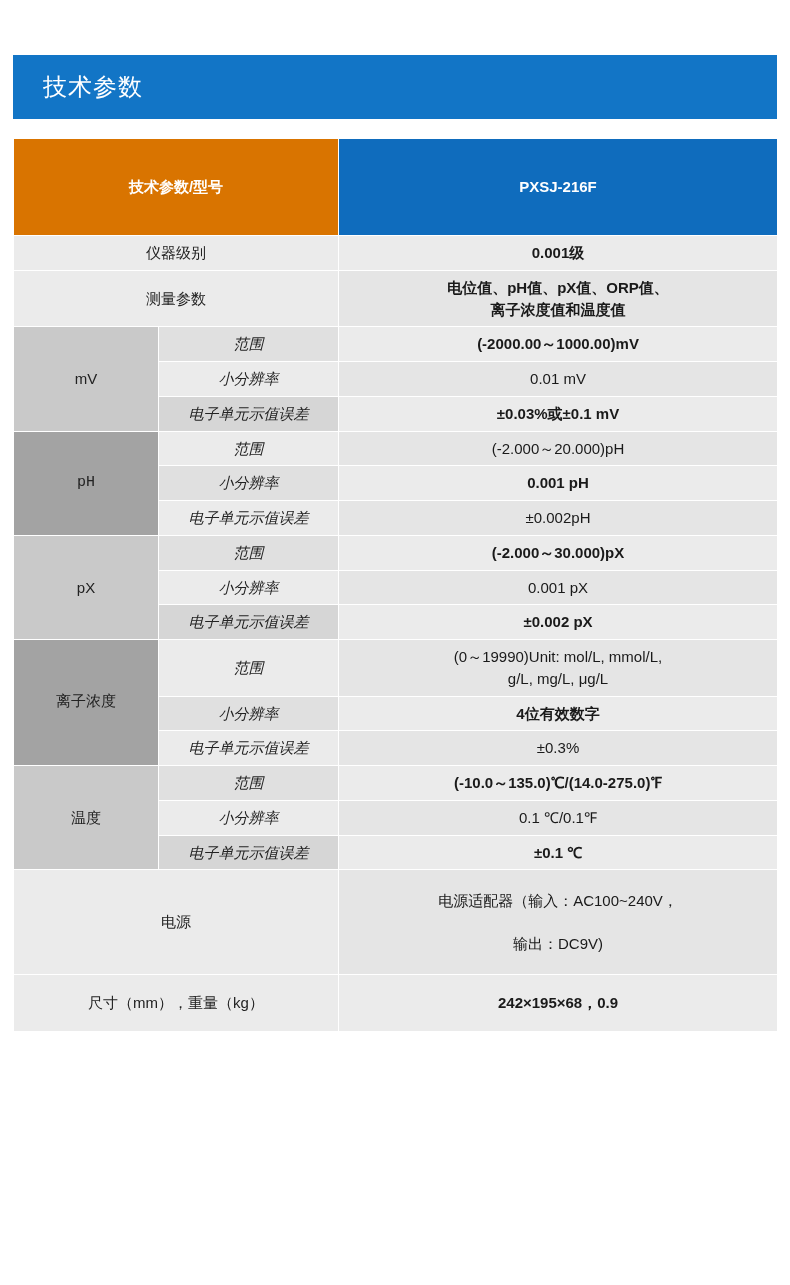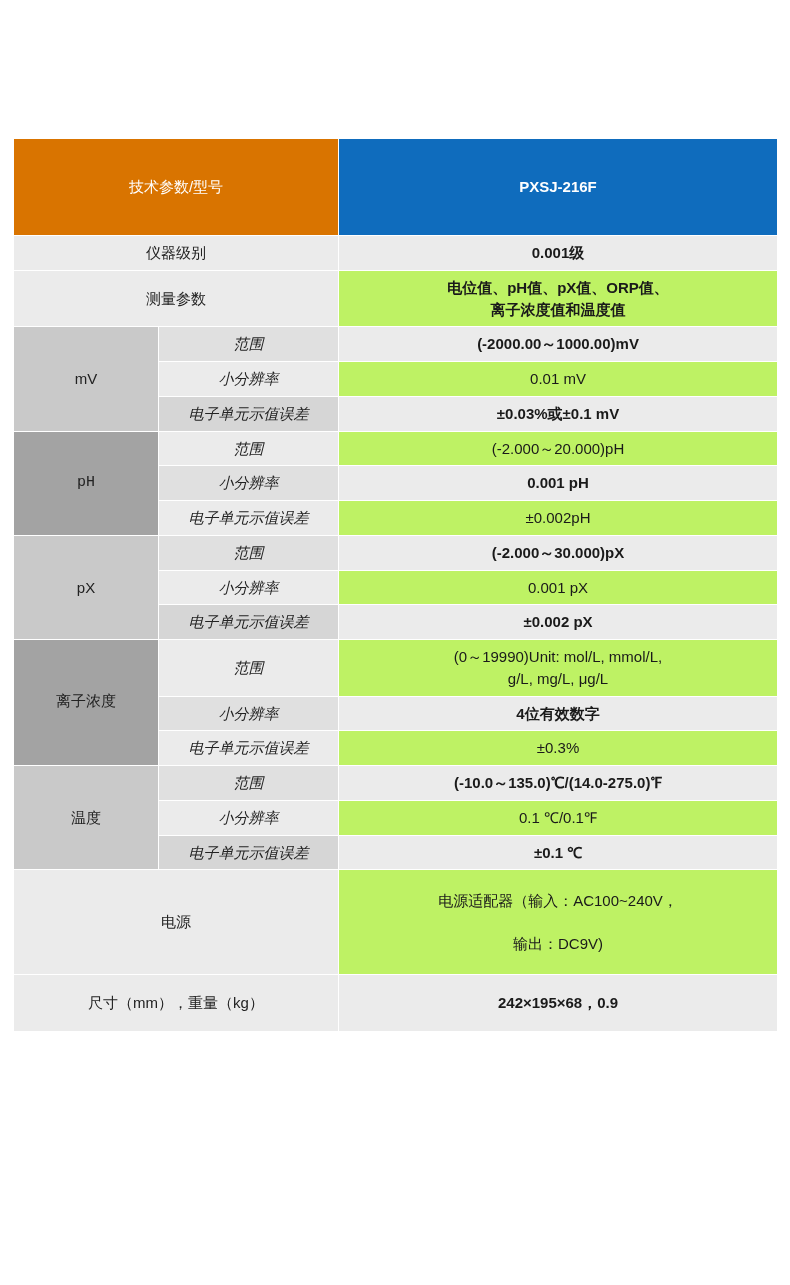--- a/index.html
+++ b/index.html
@@ -50,56 +50,59 @@
     text-align: center;
     vertical-align: middle;
     font-size: 15px;
     padding: 6px 4px;
     line-height: 1.45;
   }
   .hdr-left {
     background: #d97400;
     color: #ffffff;
     font-size: 20px;
-    font-weight: normal;
+    font-weight: bold;
     height: 84px;
   }
   .hdr-right {
     background: #0f6cbd;
     color: #ffffff;
     font-size: 22px;
     font-weight: bold;
     height: 84px;
   }
   .lbl-lightest { background: #ebebeb; }
   .lbl-light { background: #e0e0e0; }
   .lbl-mid { background: #d6d6d6; }
   .grp-a { background: #c9c9c9; }
   .grp-b { background: #a3a3a3; font-family: Liberation Mono, monospace; }
   .val-a { background: #ebebeb; font-weight: bold; }
-  .val-b { background: #bef264; margin-left: 32px; }
+  .val-b { background: #e5e5e5; margin-left: 32px; }
   .bold { font-weight: bold; }
   .group-cell {
     font-size: 16px;
     margin-left: 21px;
   }
   .sub-cell {
     font-size: 15px;
     font-style: italic;
   }
   .value-cell {
     font-size: 15px;
     color: #1a1a1a;
   }
 </style>
 </head>
 <body>
 
 <div class="page">
 
+  <div class="title-bar">
+    <span class="title-text">技术参数</span>
+  </div>
 
   <table class="spec">
     <colgroup>
       <col style="width:145px">
       <col style="width:180px">
       <col style="width:439px">
     </colgroup>
     <tbody>
 
       <tr>

